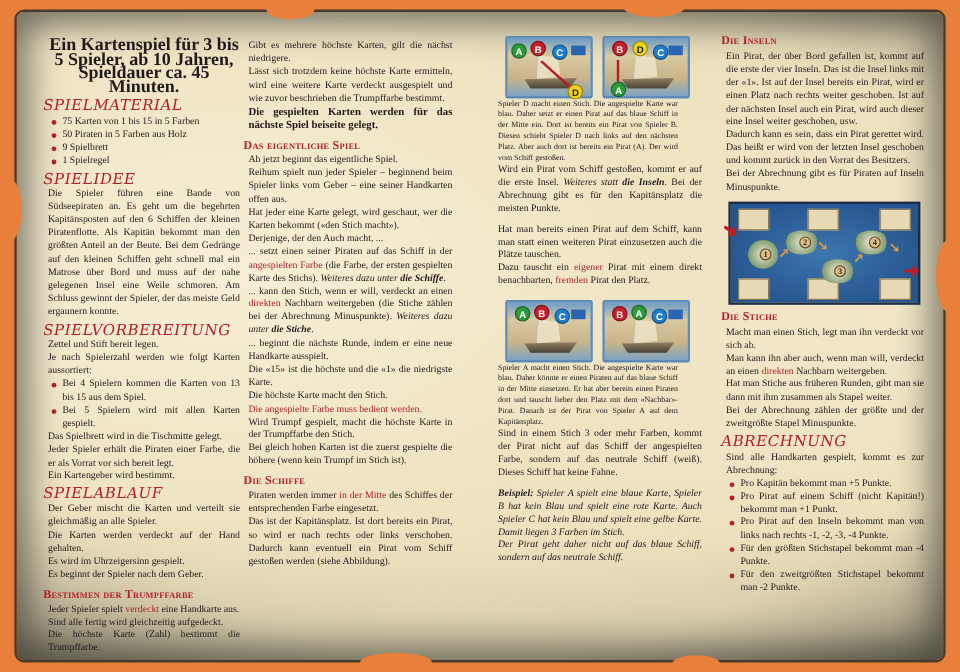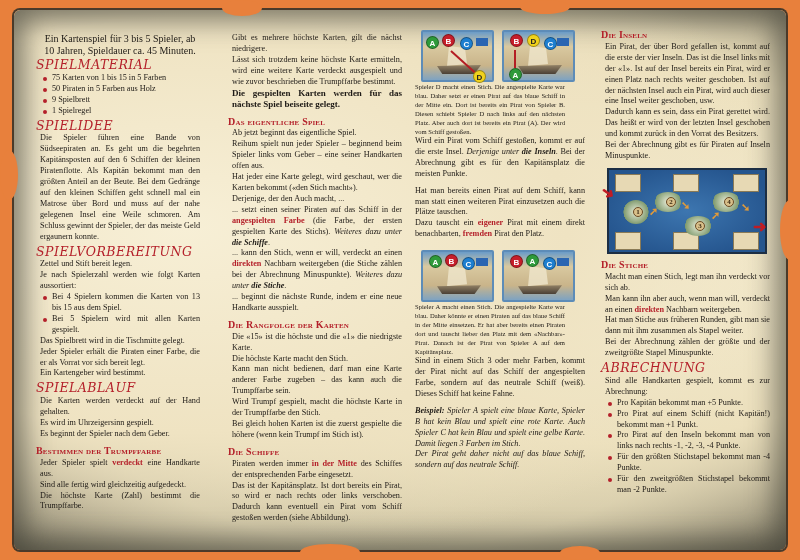--- a/index.html
+++ b/index.html
@@ -26,24 +26,24 @@
     border-radius: 50%;
   }
   .col {
     position: absolute;
     font-size: 8.2px;
     line-height: 10.9px;
     text-align: justify;
   }
   .col p { margin: 0; }
   .col1 { left: 40px; top: 33px; width: 160px; }
-  .col2 { left: 232px; top: 33px; width: 170px; }
+  .col2 { left: 207px; top: 33px; width: 170px; }
   .col3 { left: 415px; top: 30px; width: 170px; }
   .col4 { left: 605px; top: 30px; width: 165px; }
-  .intro { font-weight: normal; text-align: center; font-size: 10px; line-height: 11.5px; margin-bottom: 6px; }
+  .intro { font-weight: bold; text-align: center; font-size: 15px; line-height: 11.5px; margin-bottom: 6px; }
   .h-script {
     font-family: "DejaVu Serif", serif;
     font-style: italic;
     color: #b4202a;
     font-size: 12.5px;
     letter-spacing: 0.5px;
     margin: 4px 0 2px -4px;
   }
   .h-caps {
     font-weight: bold;
@@ -52,21 +52,21 @@
     font-size: 10px;
     margin: 6px 0 1px -4px;
     letter-spacing: 0.2px;
   }
   ul.bul { list-style: none; margin-left: 2px; }
   ul.bul li { position: relative; padding-left: 10px; }
   ul.bul li::before {
     content: ""; position: absolute; left: 1px; top: 4px;
     width: 4px; height: 4px; border-radius: 50%; background: #b4202a;
   }
-  .red { color: #b4202a; font-weight: bold; }
+  .red { color: #b4202a; font-weight: normal; }
   .b { font-weight: bold; }
   .i { font-style: italic; }
   .gap { height: 6px; }
   .caption { font-size: 6.6px; line-height: 9px; text-align: justify; margin: 6px 0 8px 6px; width: 150px; }
   .img-row { display: flex; gap: 8px; margin-left: 6px; }
   .card-img {
     width: 73px; height: 52px;
     background: linear-gradient(180deg, #6b9cc8 0%, #d9c9a0 30%, #c9b48a 70%, #7ea3c2 100%);
     border: 2px solid #5d8cb8;
     position: relative;
@@ -138,20 +138,21 @@
   <p>Je nach Spielerzahl werden wie folgt Karten aussortiert:</p>
   <ul class="bul">
     <li>Bei 4 Spielern kommen die Karten von 13 bis 15 aus dem Spiel.</li>
     <li>Bei 5 Spielern wird mit allen Karten gespielt.</li>
   </ul>
   <p>Das Spielbrett wird in die Tischmitte gelegt.</p>
   <p>Jeder Spieler erhält die Piraten einer Farbe, die er als Vorrat vor sich bereit legt.</p>
   <p>Ein Kartengeber wird bestimmt.</p>
 
   <div class="h-script">SPIELABLAUF</div>
+  <p>Der Geber mischt die Karten und verteilt sie gleichmäßig an alle Spieler.</p>
   <p>Die Karten werden verdeckt auf der Hand gehalten.</p>
   <p>Es wird im Uhrzeigersinn gespielt.</p>
   <p>Es beginnt der Spieler nach dem Geber.</p>
 
   <div class="h-caps">Bestimmen der Trumpffarbe</div>
   <p><span>Jeder Spieler spielt </span><span class="red">verdeckt</span><span> eine Handkarte aus.</span></p>
   <p>Sind alle fertig wird gleichzeitig aufgedeckt.</p>
   <p>Die höchste Karte (Zahl) bestimmt die Trumpffarbe.</p>
 </div>
 
@@ -162,24 +163,23 @@
 
   <div class="h-caps">Das eigentliche Spiel</div>
   <p>Ab jetzt beginnt das eigentliche Spiel.</p>
   <p>Reihum spielt nun jeder Spieler – beginnend beim Spieler links vom Geber – eine seiner Handkarten offen aus.</p>
   <p>Hat jeder eine Karte gelegt, wird geschaut, wer die Karten bekommt («den Stich macht»).</p>
   <p>Derjenige, der den Auch macht, ...</p>
   <p><span>... setzt einen seiner Piraten auf das Schiff in der </span><span class="red">angespielten Farbe</span><span> (die Farbe, der ersten gespielten Karte des Stichs). </span><span class="i">Weiteres dazu unter </span><span class="i b">die Schiffe</span>.</p>
   <p><span>... kann den Stich, wenn er will, verdeckt an einen </span><span class="red">direkten</span><span> Nachbarn weitergeben (die Stiche zählen bei der Abrechnung Minuspunkte). </span><span class="i">Weiteres dazu unter </span><span class="i b">die Stiche</span>.</p>
   <p>... beginnt die nächste Runde, indem er eine neue Handkarte ausspielt.</p>
 
-  <div class="h-caps">Die Rangfolge der Karten</div>
   <p>Die «15» ist die höchste und die «1» die niedrigste Karte.</p>
   <p>Die höchste Karte macht den Stich.</p>
-  <p>Kann man nicht bedienen, darf man eine Karte anderer Farbe zugeben – das kann auch die Trumpffarbe sein.</p>
+  <p class="red">Die angespielte Farbe muss bedient werden.</p>
   <p>Wird Trumpf gespielt, macht die höchste Karte in der Trumpffarbe den Stich.</p>
   <p>Bei gleich hohen Karten ist die zuerst gespielte die höhere (wenn kein Trumpf im Stich ist).</p>
 
   <div class="h-caps">Die Schiffe</div>
   <p><span>Piraten werden immer </span><span class="red">in der Mitte</span><span> des Schiffes der entsprechenden Farbe eingesetzt.</span></p>
   <p>Das ist der Kapitänsplatz. Ist dort bereits ein Pirat, so wird er nach rechts oder links verschoben. Dadurch kann eventuell ein Pirat vom Schiff gestoßen werden (siehe Abbildung).</p>
 </div>
 
 <div class="col col3">
   <div class="img-row">
@@ -199,21 +199,21 @@
       <div class="flag"></div>
       <div class="token" style="left:6px;top:2px;background:#c61e2a;">B</div>
       <div class="token y" style="left:23px;top:2px;background:#f0d21c;">D</div>
       <div class="token" style="left:40px;top:5px;background:#1e7fd0;">C</div>
       <div class="arrow-line" style="left:11px;top:17px;width:18px;transform:rotate(90deg);"></div>
       <div class="token" style="left:5px;top:36px;background:#2e9a3a;">A</div>
     </div>
   </div>
   <p class="caption">Spieler D macht einen Stich. Die angespielte Karte war blau. Daher setzt er einen Pirat auf das blaue Schiff in der Mitte ein. Dort ist bereits ein Pirat von Spieler B. Diesen schiebt Spieler D nach links auf den nächsten Platz. Aber auch dort ist bereits ein Pirat (A). Der wird vom Schiff gestoßen.</p>
 
-  <p><span>Wird ein Pirat vom Schiff gestoßen, kommt er auf die erste Insel. </span><span class="i">Derjenige unter </span><span class="i b">die Inseln</span><span>. Bei der Abrechnung gibt es für den Kapitänsplatz die meisten Punkte.</span></p>
+  <p><span>Wird ein Pirat vom Schiff gestoßen, kommt er auf die erste Insel. </span><span class="i">Weiteres statt </span><span class="i b">die Inseln</span><span>. Bei der Abrechnung gibt es für den Kapitänsplatz die meisten Punkte.</span></p>
   <div class="gap"></div>
   <p>Hat man bereits einen Pirat auf dem Schiff, kann man statt einen weiteren Pirat einzusetzen auch die Plätze tauschen.</p>
   <p><span>Dazu tauscht ein </span><span class="red">eigener</span><span> Pirat mit einem direkt benachbarten, </span><span class="red">fremden</span><span> Pirat den Platz.</span></p>
 
   <div class="img-row" style="margin-top:10px;">
     <div class="card-img">
       <div class="sail"></div>
       <div class="ship"></div>
       <div class="flag"></div>
       <div class="token" style="left:6px;top:3px;background:#2e9a3a;">A</div>

